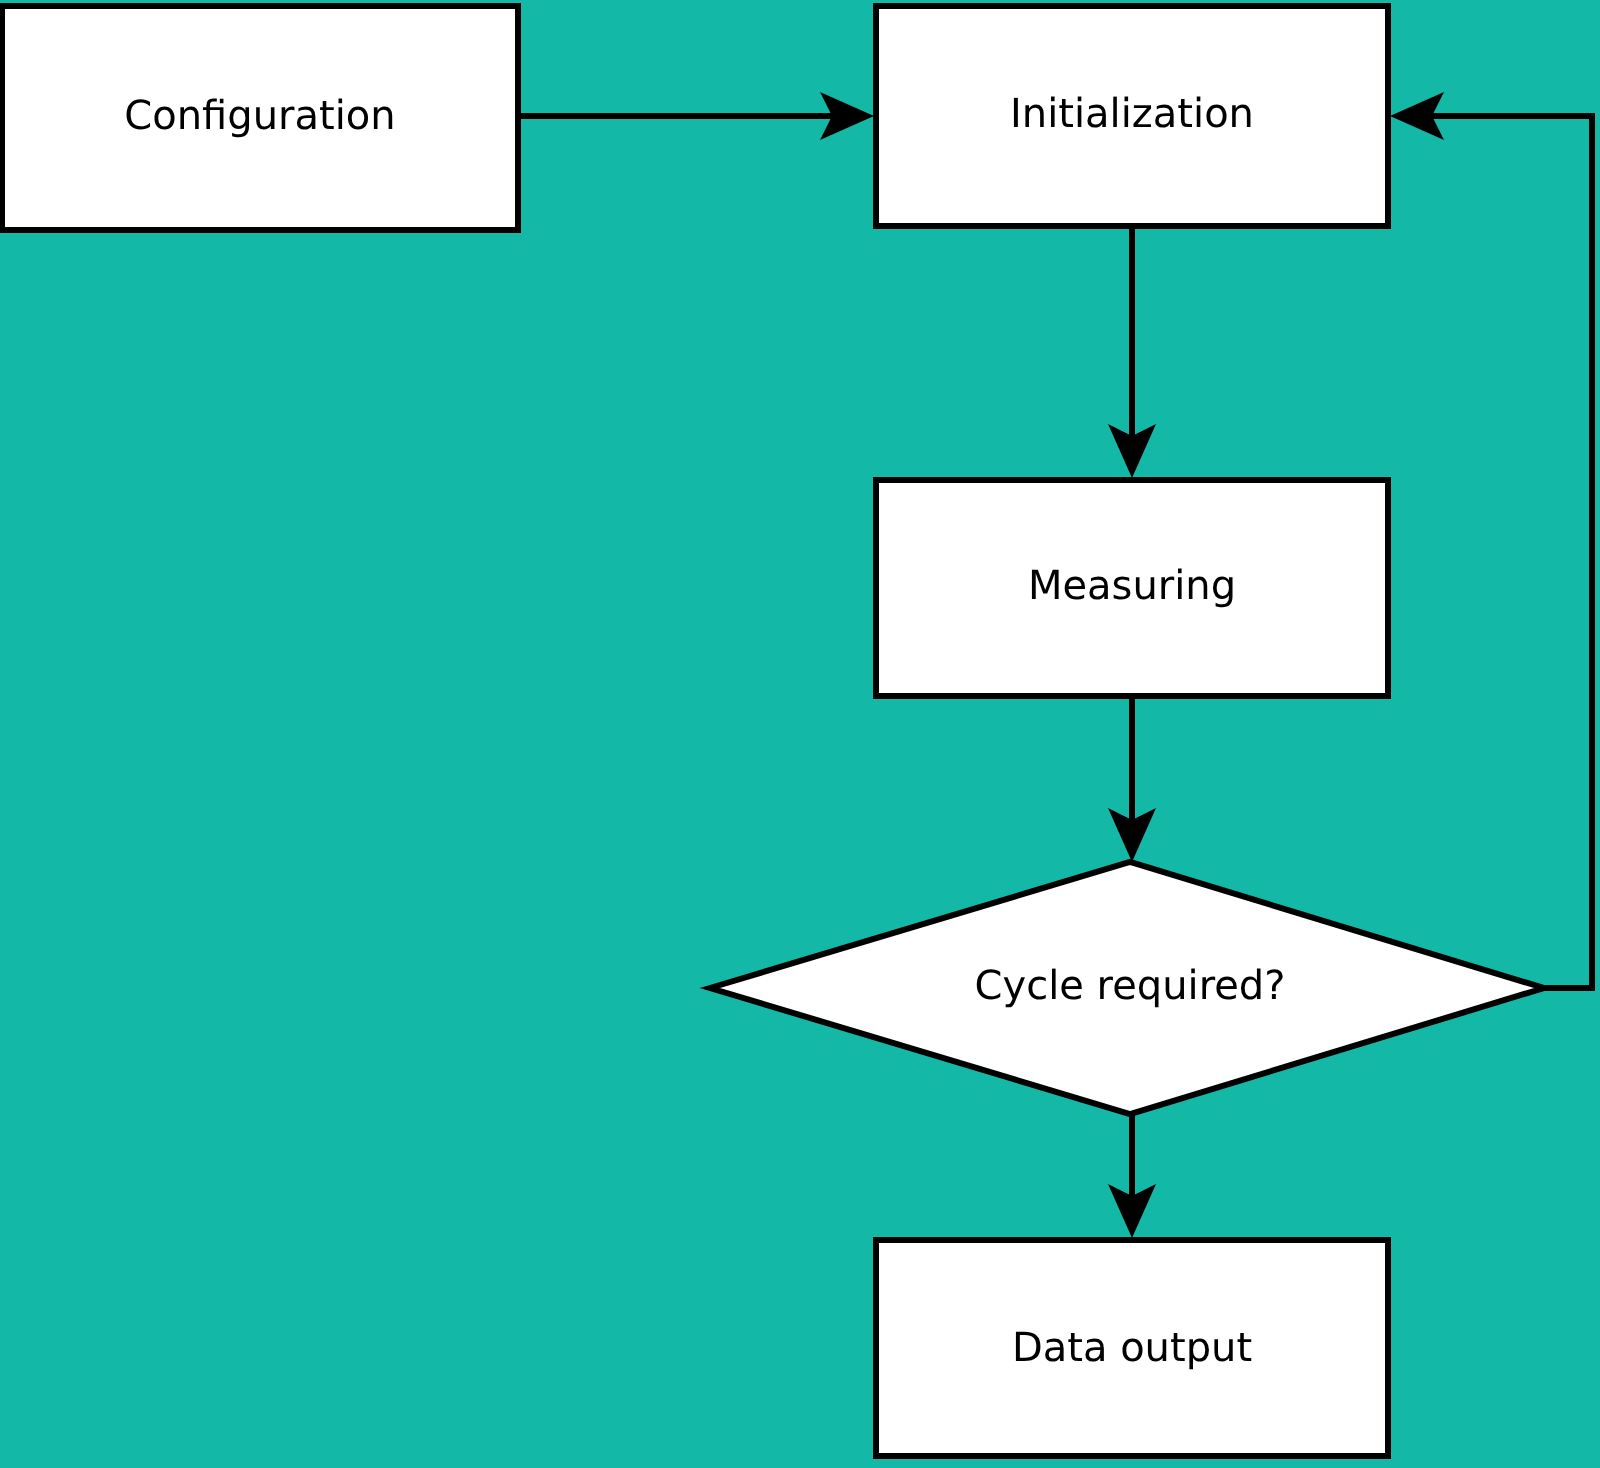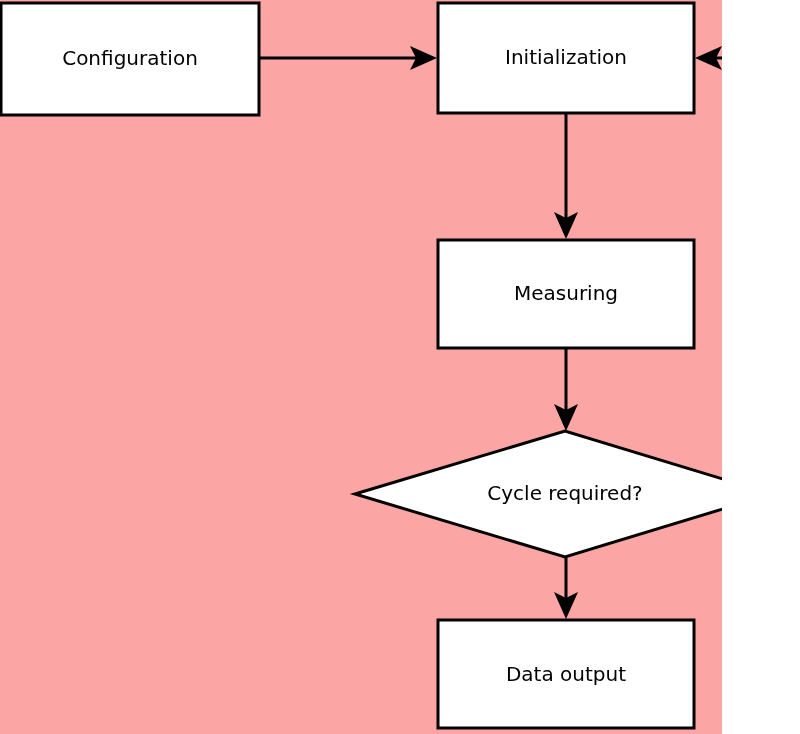--- a/index.html
+++ b/index.html
@@ -5,23 +5,23 @@
   html, body {
     margin: 0;
     padding: 0;
     background: #ffffff;
   }
   body {
     font-family: "DejaVu Sans", sans-serif;
   }
   #canvas {
     position: relative;
-    width: 722px;
+    width: 800px;
     height: 734px;
-    background: #fca5a5;
+    background: #14b8a6;
     overflow: hidden;
   }
   #flow-svg {
     position: absolute;
     top: 0;
     left: 0;
     width: 800px;
     height: 734px;
   }
   .node-shape {

